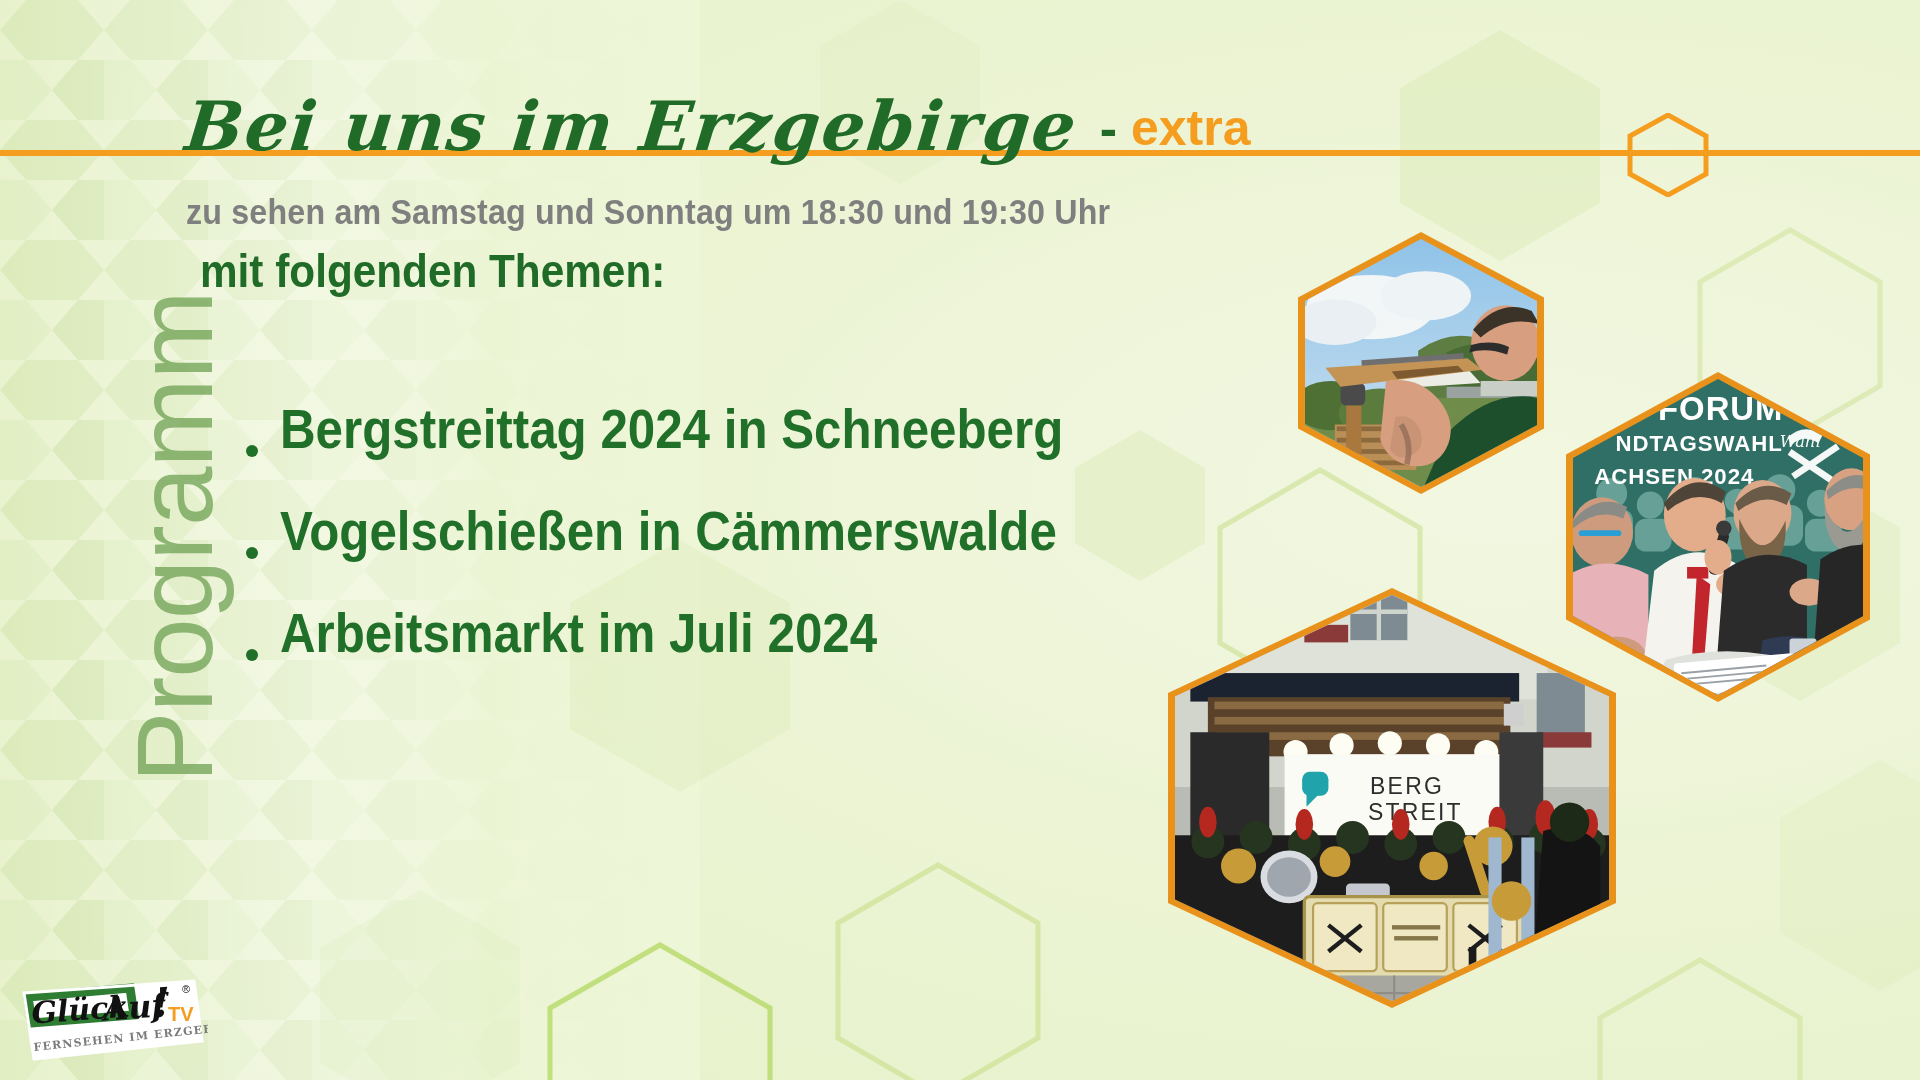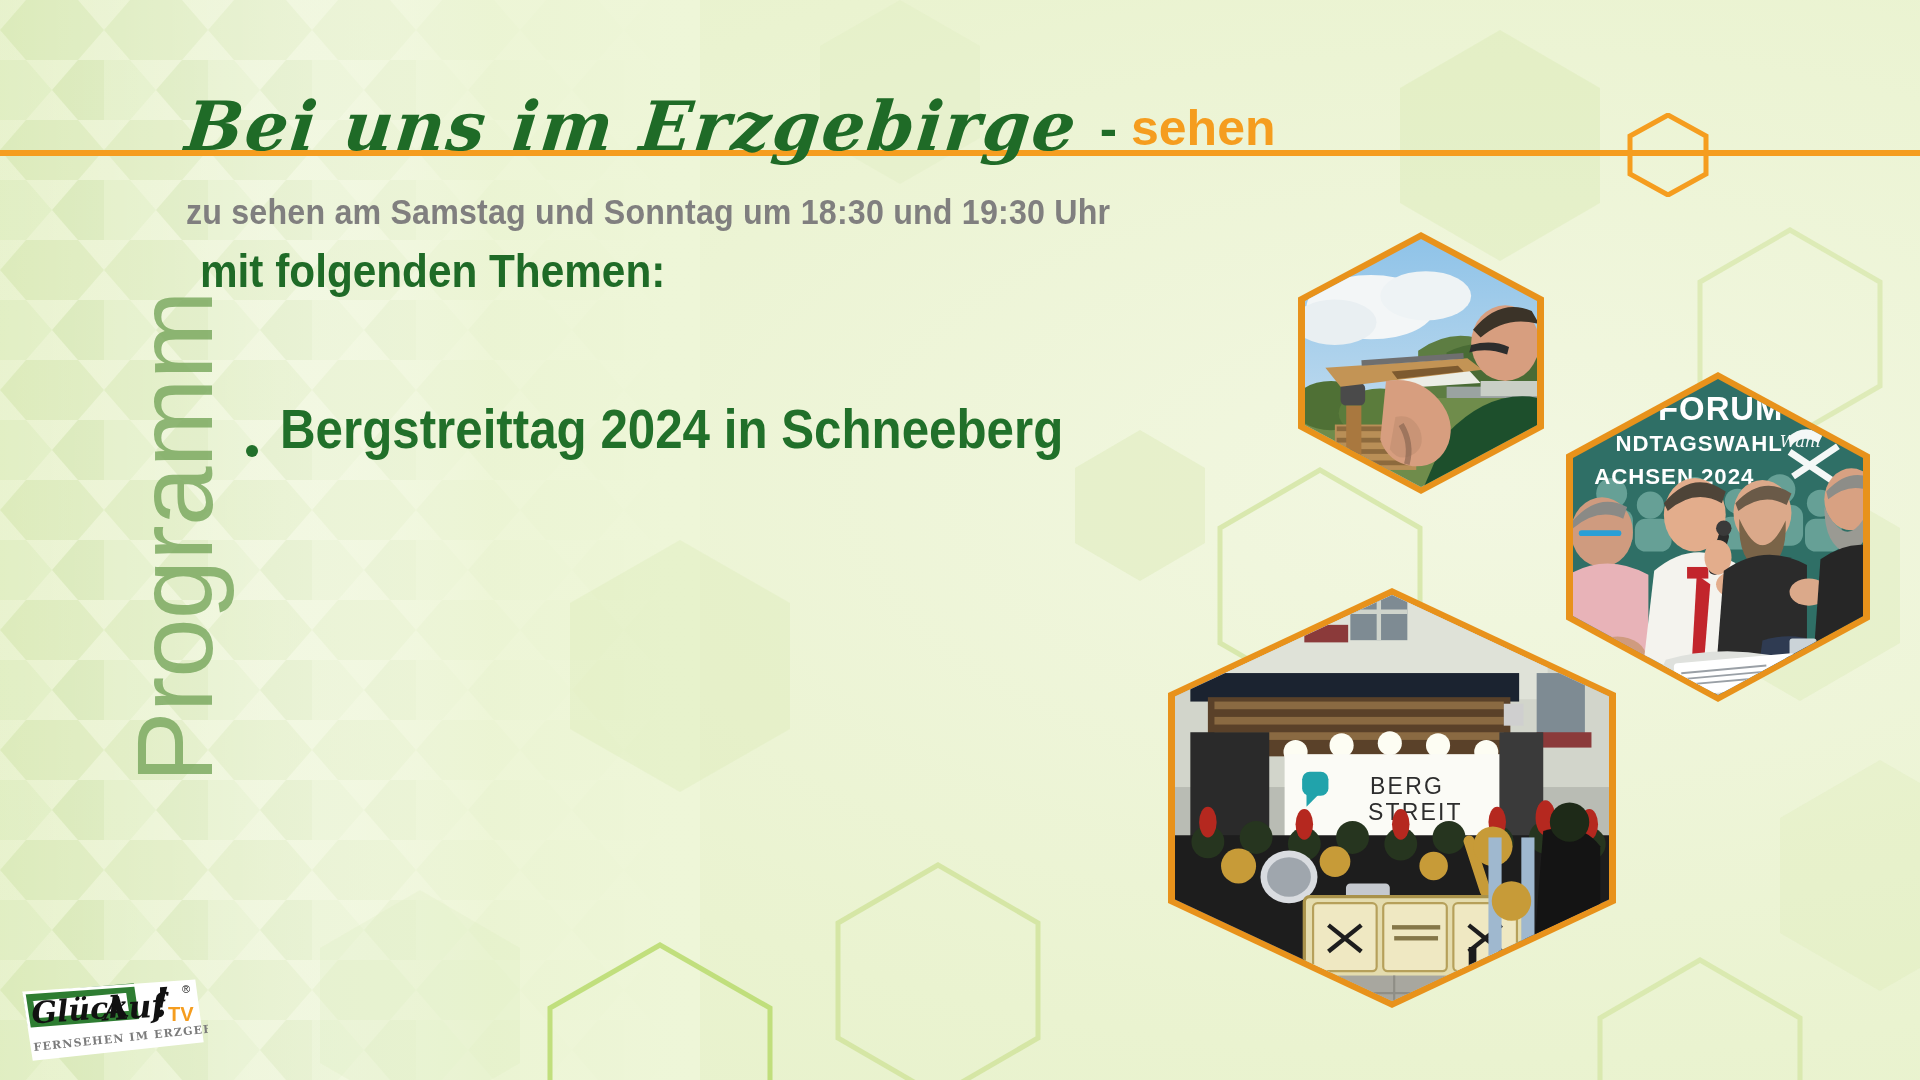--- a/index.html
+++ b/index.html
@@ -178,31 +178,39 @@
   <div class="rule"></div>
   <svg class="rule-hex" viewBox="0 0 84 84" xmlns="http://www.w3.org/2000/svg">
     <polygon points="42,2 80,23 80,61 42,82 4,61 4,23" fill="none" stroke="#f59d1f" stroke-width="5"></polygon>
   </svg>
 
   <div class="programm">Programm</div>
 
   <div class="headline">
     <span class="script">Bei uns im Erzgebirge</span>
     <span class="dash">-</span>
-    <span class="extra">sehen</span>
+    <span class="extra">extra</span>
   </div>
 
   <div class="subtitle">zu sehen am Samstag und Sonntag um 18:30 und 19:30 Uhr</div>
 
   <div class="intro">mit folgenden Themen:</div>
 
   <div class="topics">
     <div class="topic">
       <span class="dot"></span>
       <span class="txt">Bergstreittag 2024 in Schneeberg</span>
+    </div>
+    <div class="topic">
+      <span class="dot"></span>
+      <span class="txt">Vogelschießen in Cämmerswalde</span>
+    </div>
+    <div class="topic">
+      <span class="dot"></span>
+      <span class="txt">Arbeitsmarkt im Juli 2024</span>
     </div>
   </div>
 
   <div class="hexphoto" style="left:1298px;top:232px;width:246px;height:262px;">
     <div class="frame"></div>
     <div class="inner">
       <svg viewBox="0 0 246 262" preserveAspectRatio="xMidYMid slice" xmlns="http://www.w3.org/2000/svg">
         <defs>
           <linearGradient id="sky1" x1="0" y1="0" x2="0" y2="1">
             <stop offset="0%" stop-color="#8fc3e8"></stop>

